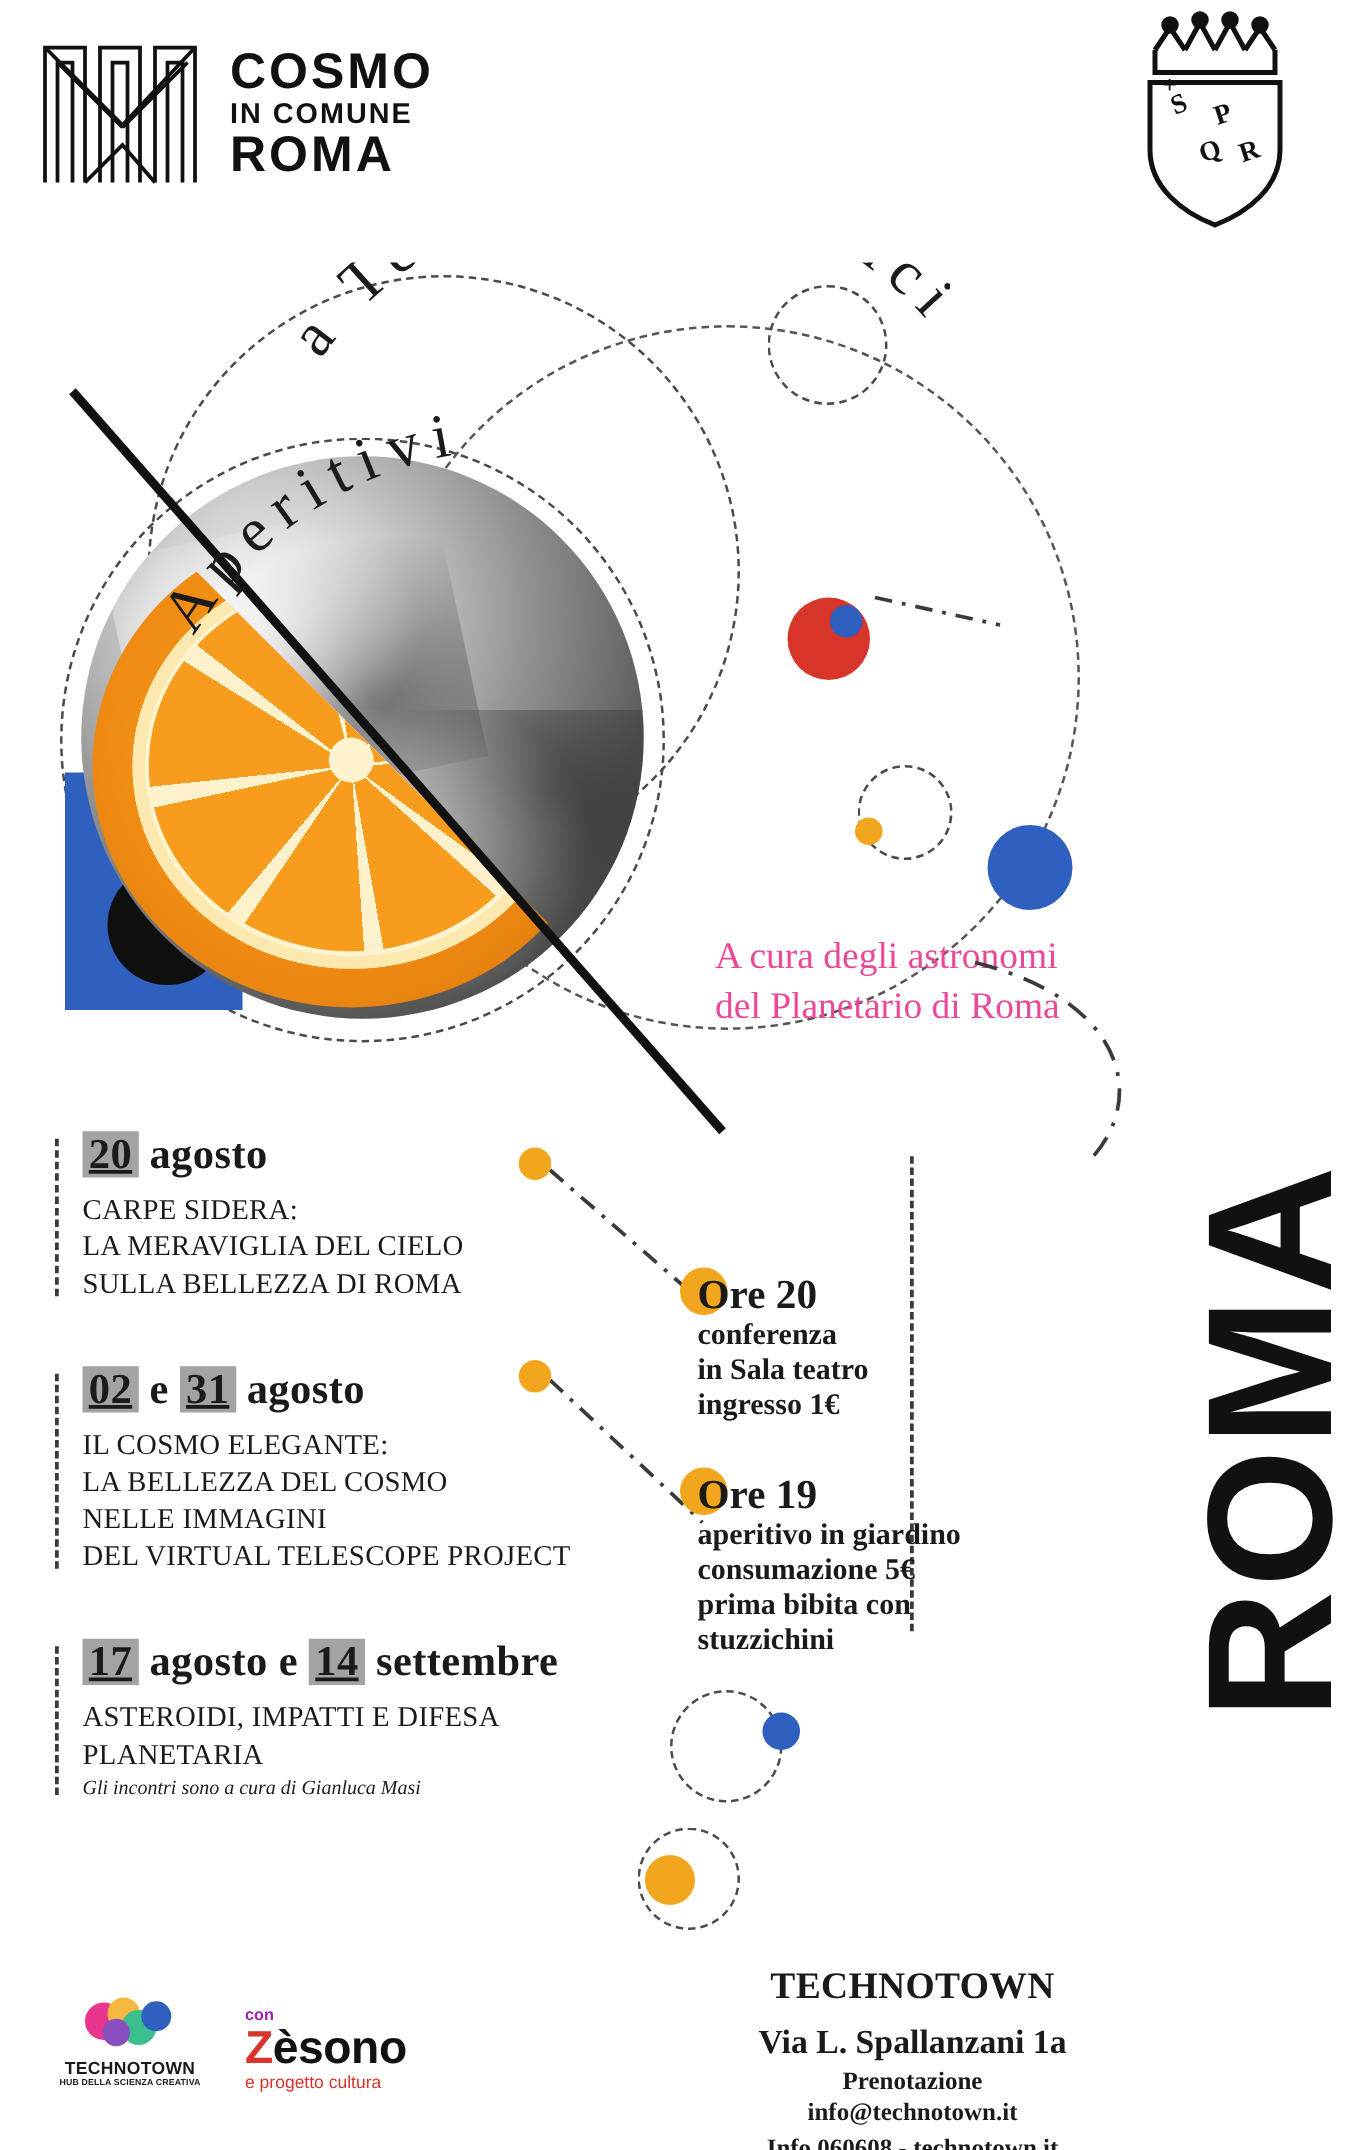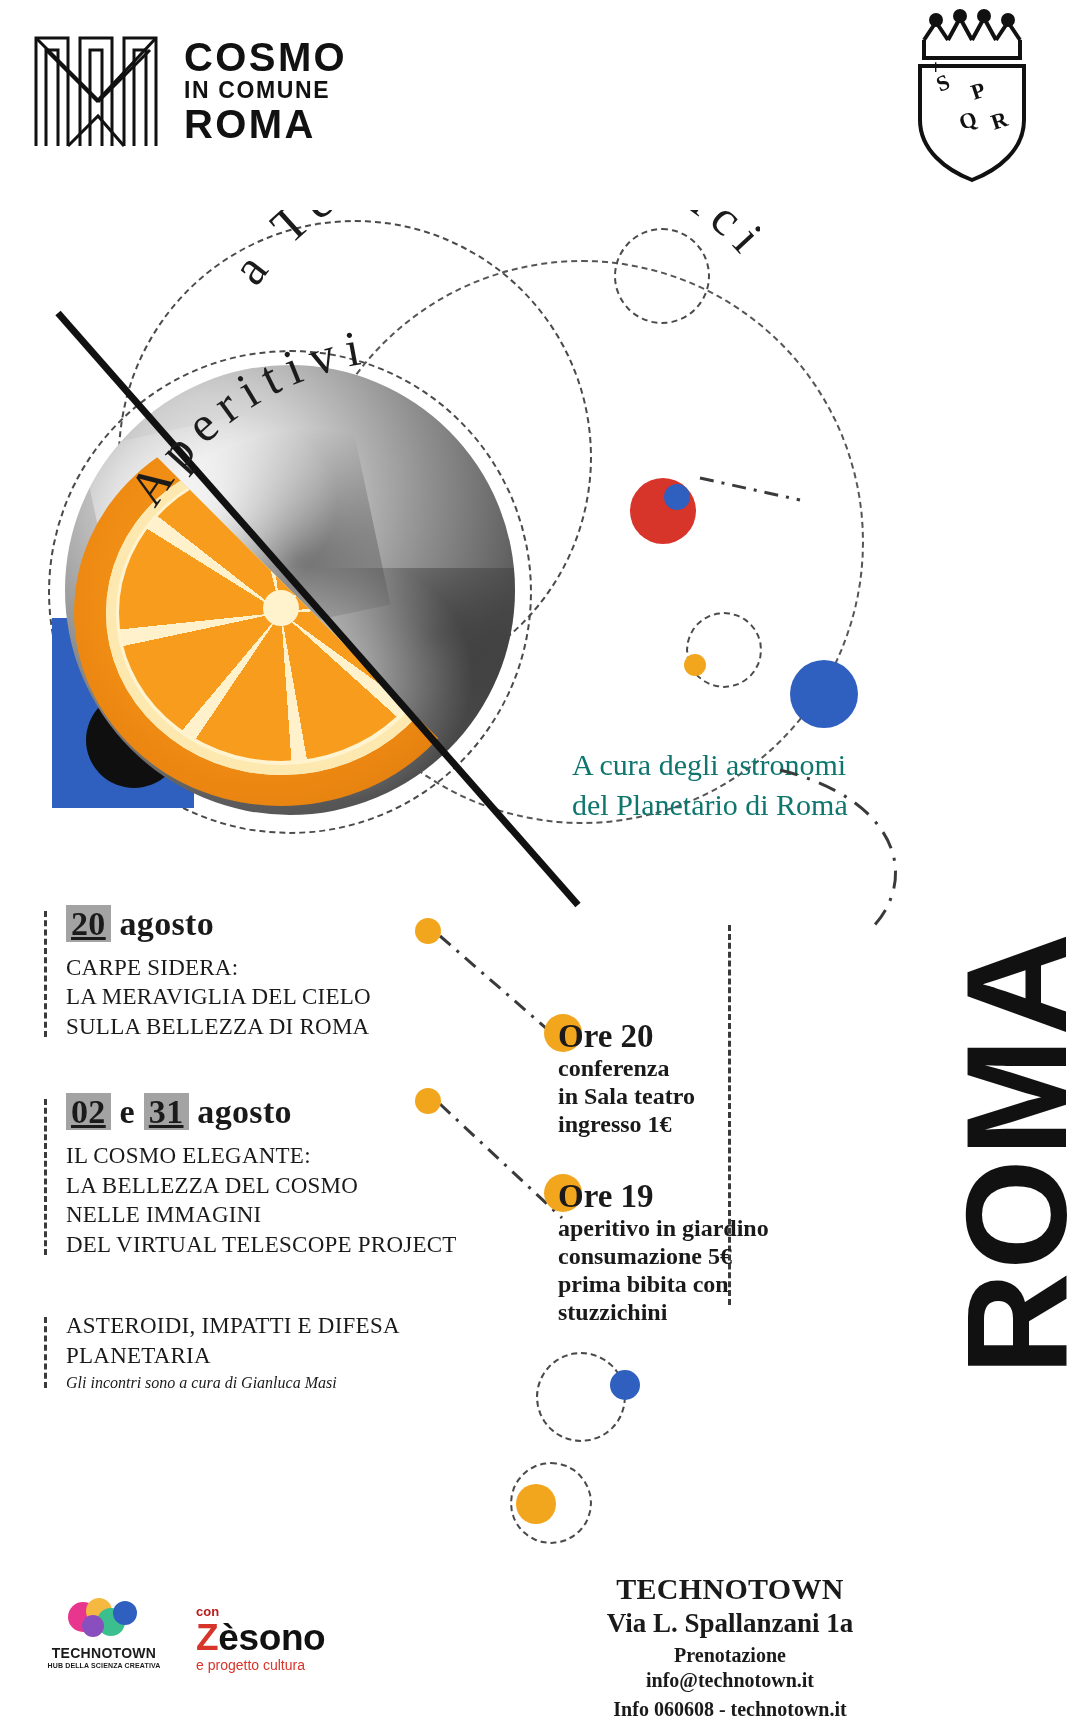--- a/index.html
+++ b/index.html
@@ -249,21 +249,21 @@
     letter-spacing: 10px;
     fill: #1b1b1b;
   }
 
   .curatori {
     position: absolute;
     left: 572px;
     top: 545px;
     font-size: 30px;
     line-height: 1.32;
-    color: #0f766e;
+    color: #ec4899;
   }
 
   
   .programme {
     position: absolute;
     left: 44px;
     top: 905px;
     width: 480px;
   }
   .entry { position: relative; padding-left: 22px; margin-bottom: 52px; }
@@ -377,21 +377,21 @@
     width: 260px;
   }
   .venue-name {
     font-size: 30px;
     font-weight: bold;
     letter-spacing: 0.01em;
   }
   .venue-addr {
     font-size: 27px;
     font-weight: bold;
-    margin-top: 2px;
+    margin-top: 12px;
   }
   .venue-line {
     font-size: 20px;
     font-weight: bold;
     margin-top: 4px;
     line-height: 1.25;
   }
   .dot-blue-foot {
     position: absolute;
     left: 610px;
@@ -455,21 +455,21 @@
   .zetema {
     position: absolute;
     left: 196px;
     top: 1604px;
     width: 180px;
   }
   .zet-con {
     font-family: "Liberation Sans", sans-serif;
     font-size: 13px;
     font-weight: bold;
-    color: #b91c1c;
+    color: #a21caf;
   }
   .zet-main {
     font-family: "Liberation Sans", sans-serif;
     font-size: 37px;
     font-weight: bold;
     color: #111;
     line-height: 1;
     letter-spacing: -0.01em;
   }
   .zet-main .red { color: #d7342a; }
@@ -601,20 +601,23 @@
     <div class="entry-date">
       <span class="hl">02</span><span> e </span><span class="hl">31</span><span> agosto</span>
     </div>
     <div class="entry-desc" style="white-space: pre-line">IL COSMO ELEGANTE:
 LA BELLEZZA DEL COSMO
 NELLE IMMAGINI
 DEL VIRTUAL TELESCOPE PROJECT</div>
   </div>
 
   <div class="entry">
+    <div class="entry-date">
+      <span class="hl">17</span><span> agosto e </span><span class="hl">14</span><span> settembre</span>
+    </div>
     <div class="entry-desc" style="white-space: pre-line">ASTEROIDI, IMPATTI E DIFESA PLANETARIA</div>
     <div class="entry-note">Gli incontri sono a cura di Gianluca Masi</div>
   </div>
 
 </div>
 
 <div class="times">
   <div class="time-block">
     <div class="time-dot"></div>
     <div class="time-head">Ore 20</div>

